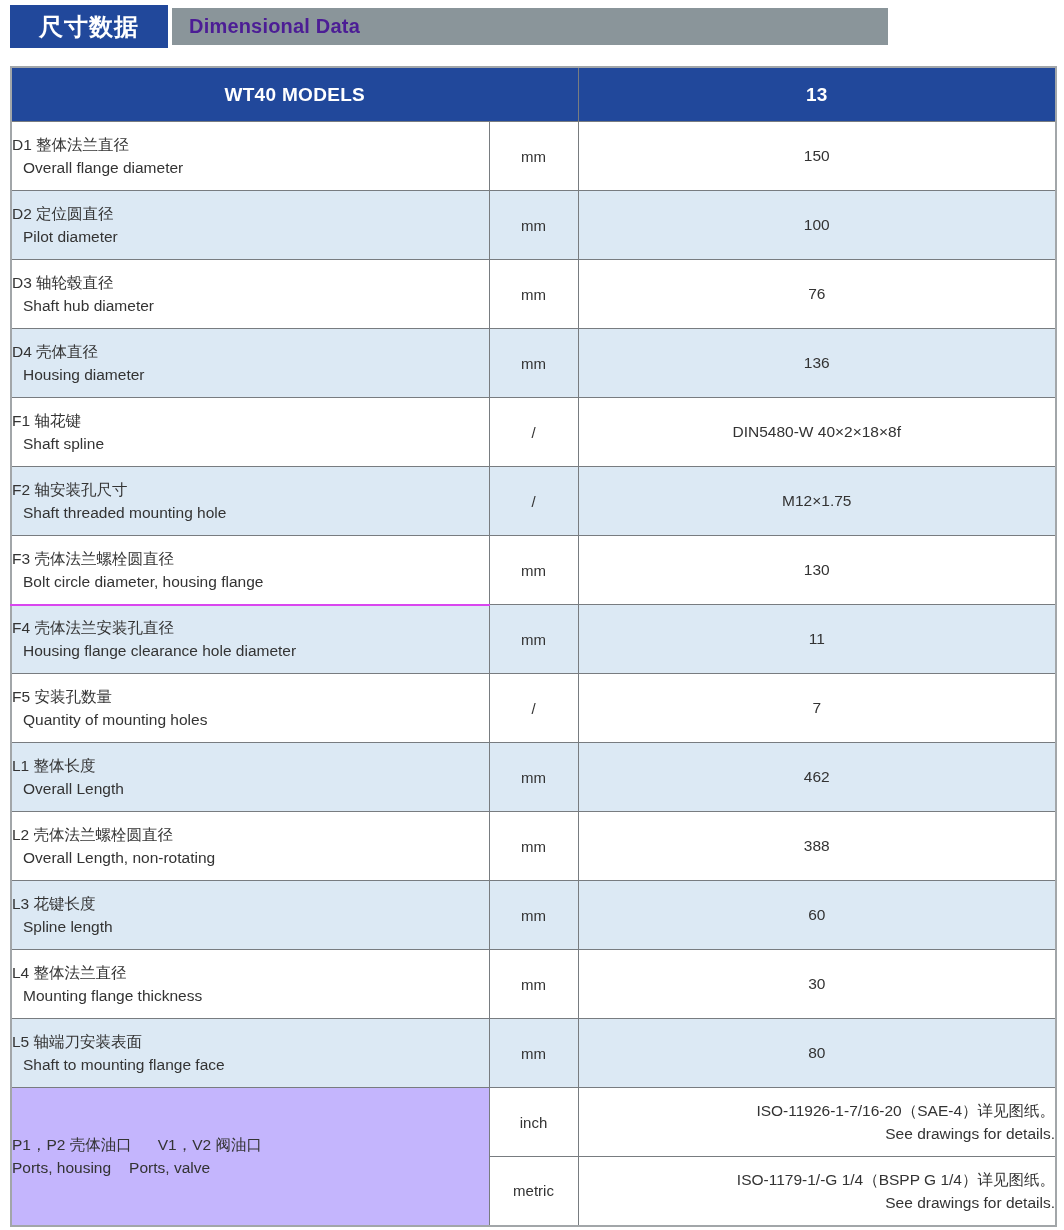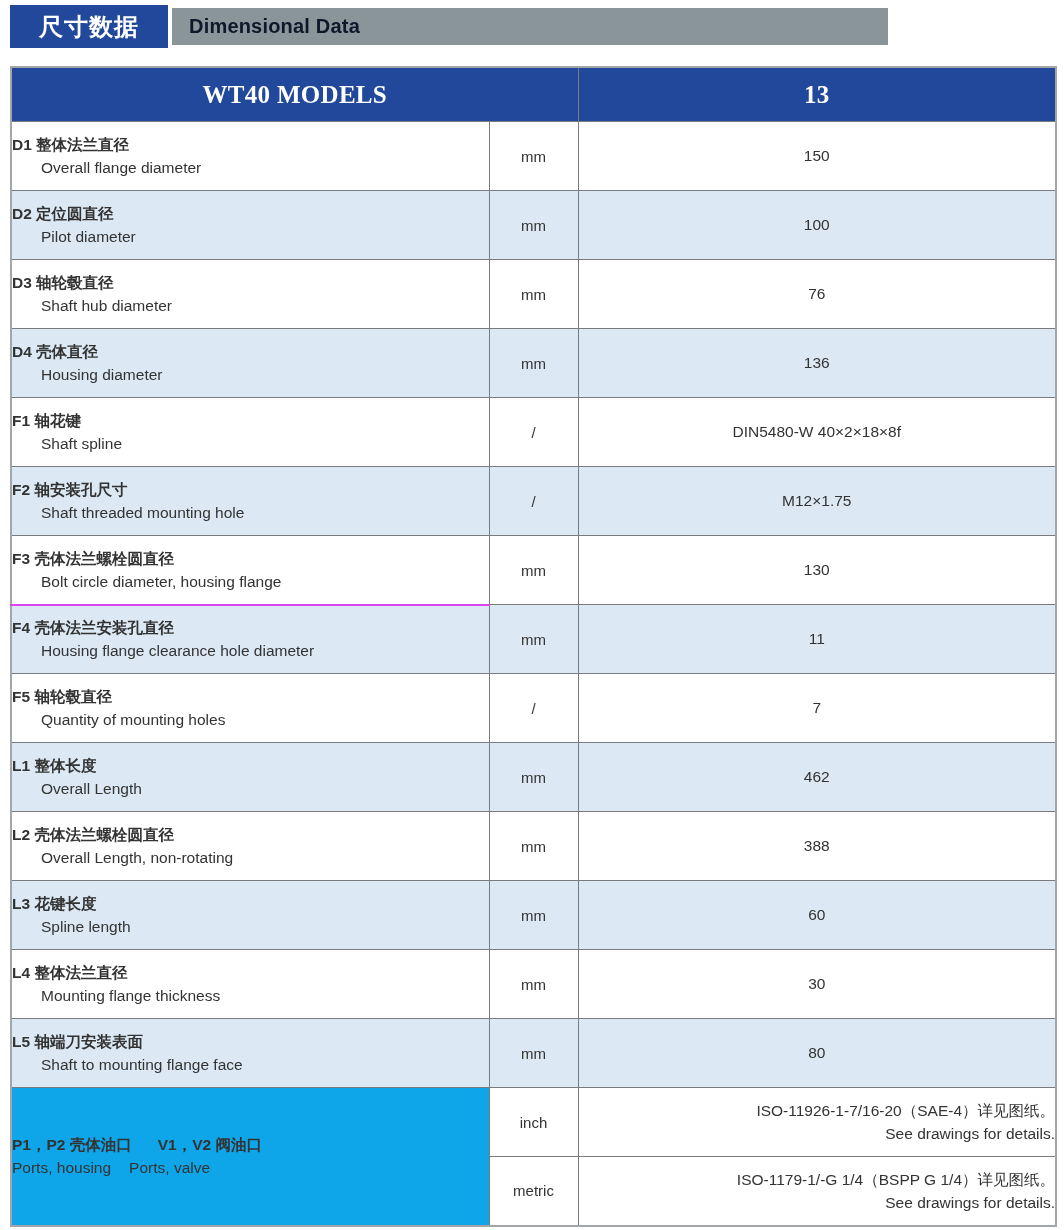--- a/index.html
+++ b/index.html
@@ -20,21 +20,21 @@
   .title-cn-box{
     width:158px;height:43px;
     background:var(--accent);
     color:#fff;font-weight:bold;font-size:24px;
     display:flex;align-items:center;justify-content:center;
     letter-spacing:1px;
   }
   .title-en-bar{
     flex:1;height:37px;margin-top:3px;margin-left:4px;
     background:var(--graybar);
-    color:#0f172a;font-weight:bold;font-size:20px;
+    color:#4c1d95;font-weight:bold;font-size:20px;
     display:flex;align-items:center;
     padding-left:17px;
     letter-spacing:0.2px;
   }
 
   
   table.dim{
     position:absolute;left:10px;top:66px;
     width:1045px;
     border-collapse:collapse;table-layout:fixed;
@@ -44,37 +44,36 @@
   table.dim col.c-label{width:478px;}
   table.dim col.c-unit{width:89px;}
   table.dim col.c-value{width:478px;}
   table.dim td,table.dim th{
     border:1px solid #787c80;
     padding:0;
     vertical-align:middle;
   }
   tr.head th{
     background:var(--accent);
-    color:#fff;font-weight:bold;font-size:25px;
+    color:#fff;font-weight:bold;font-size:19px;
     height:53px;text-align:center;
     letter-spacing:0.3px;
-    font-family:Liberation Serif, serif;
   }
   tr.body-row{height:69px;background:#ffffff;}
   tr.body-row.alt{background:var(--altrow);}
   td.label{padding:8px 10px 8px 12px;}
-  .lbl-line1{line-height:23px;white-space:nowrap;font-weight:bold;}
-  .lbl-line2{line-height:23px;padding-left:29px;white-space:nowrap;}
+  .lbl-line1{line-height:23px;white-space:nowrap;}
+  .lbl-line2{line-height:23px;padding-left:11px;white-space:nowrap;}
   td.unit{text-align:center;font-size:15px;margin-left:28px;}
   td.value{text-align:center;}
   
   tr.divider-after td.label{border-bottom:2px solid #d946ef;}
 
   
-  td.ports-label{padding:8px 10px 8px 12px;background:#0ea5e9;}
+  td.ports-label{padding:8px 10px 8px 12px;background:#c4b5fd;}
   .ports-gap-cn{display:inline-block;width:26px;}
   .ports-gap-en{display:inline-block;width:18px;}
   tr.ports-sub{height:69px;background:#fff;}
   td.ports-value{
     text-align:right;padding:8px 10px 8px 14px;
   }
   .pv-line{line-height:23px;white-space:nowrap;}
 
   :root{
     --accent:#21489b;
@@ -166,21 +165,21 @@
         <tr class="body-row alt">
           <td class="label">
             <div class="lbl-line1">F4 壳体法兰安装孔直径</div>
             <div class="lbl-line2">Housing flange clearance hole diameter</div>
           </td>
           <td class="unit">mm</td>
           <td class="value">11</td>
         </tr>
         <tr class="body-row">
           <td class="label">
-            <div class="lbl-line1">F5 轴轮毂直径</div>
+            <div class="lbl-line1">F5 安装孔数量</div>
             <div class="lbl-line2">Quantity of mounting holes</div>
           </td>
           <td class="unit">/</td>
           <td class="value">7</td>
         </tr>
         <tr class="body-row alt">
           <td class="label">
             <div class="lbl-line1">L1 整体长度</div>
             <div class="lbl-line2">Overall Length</div>
           </td>

